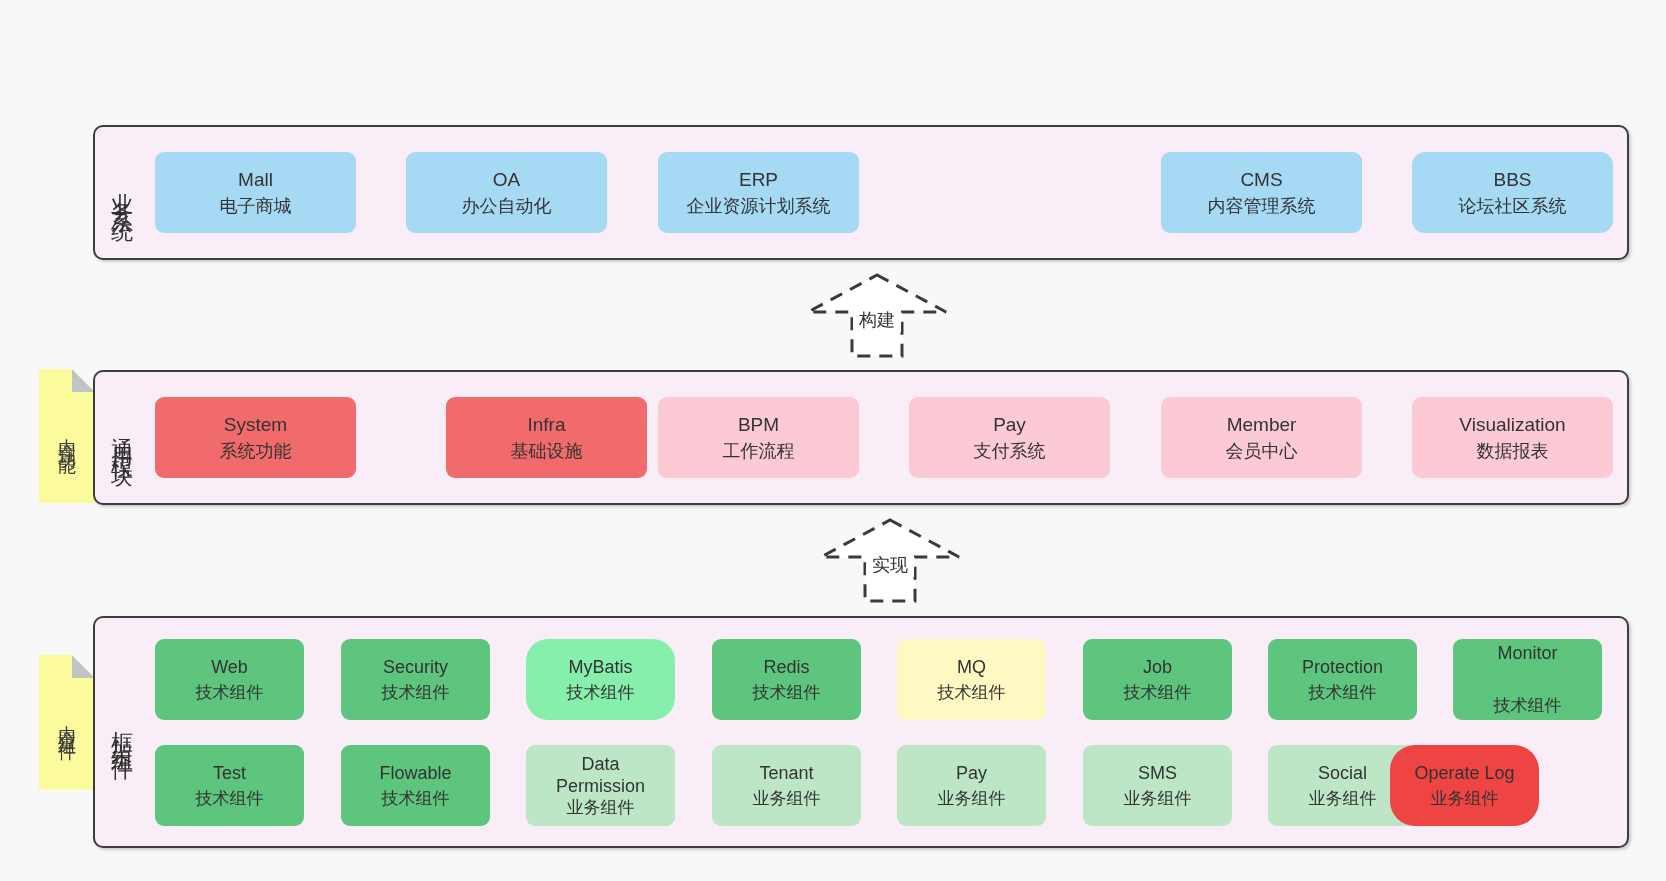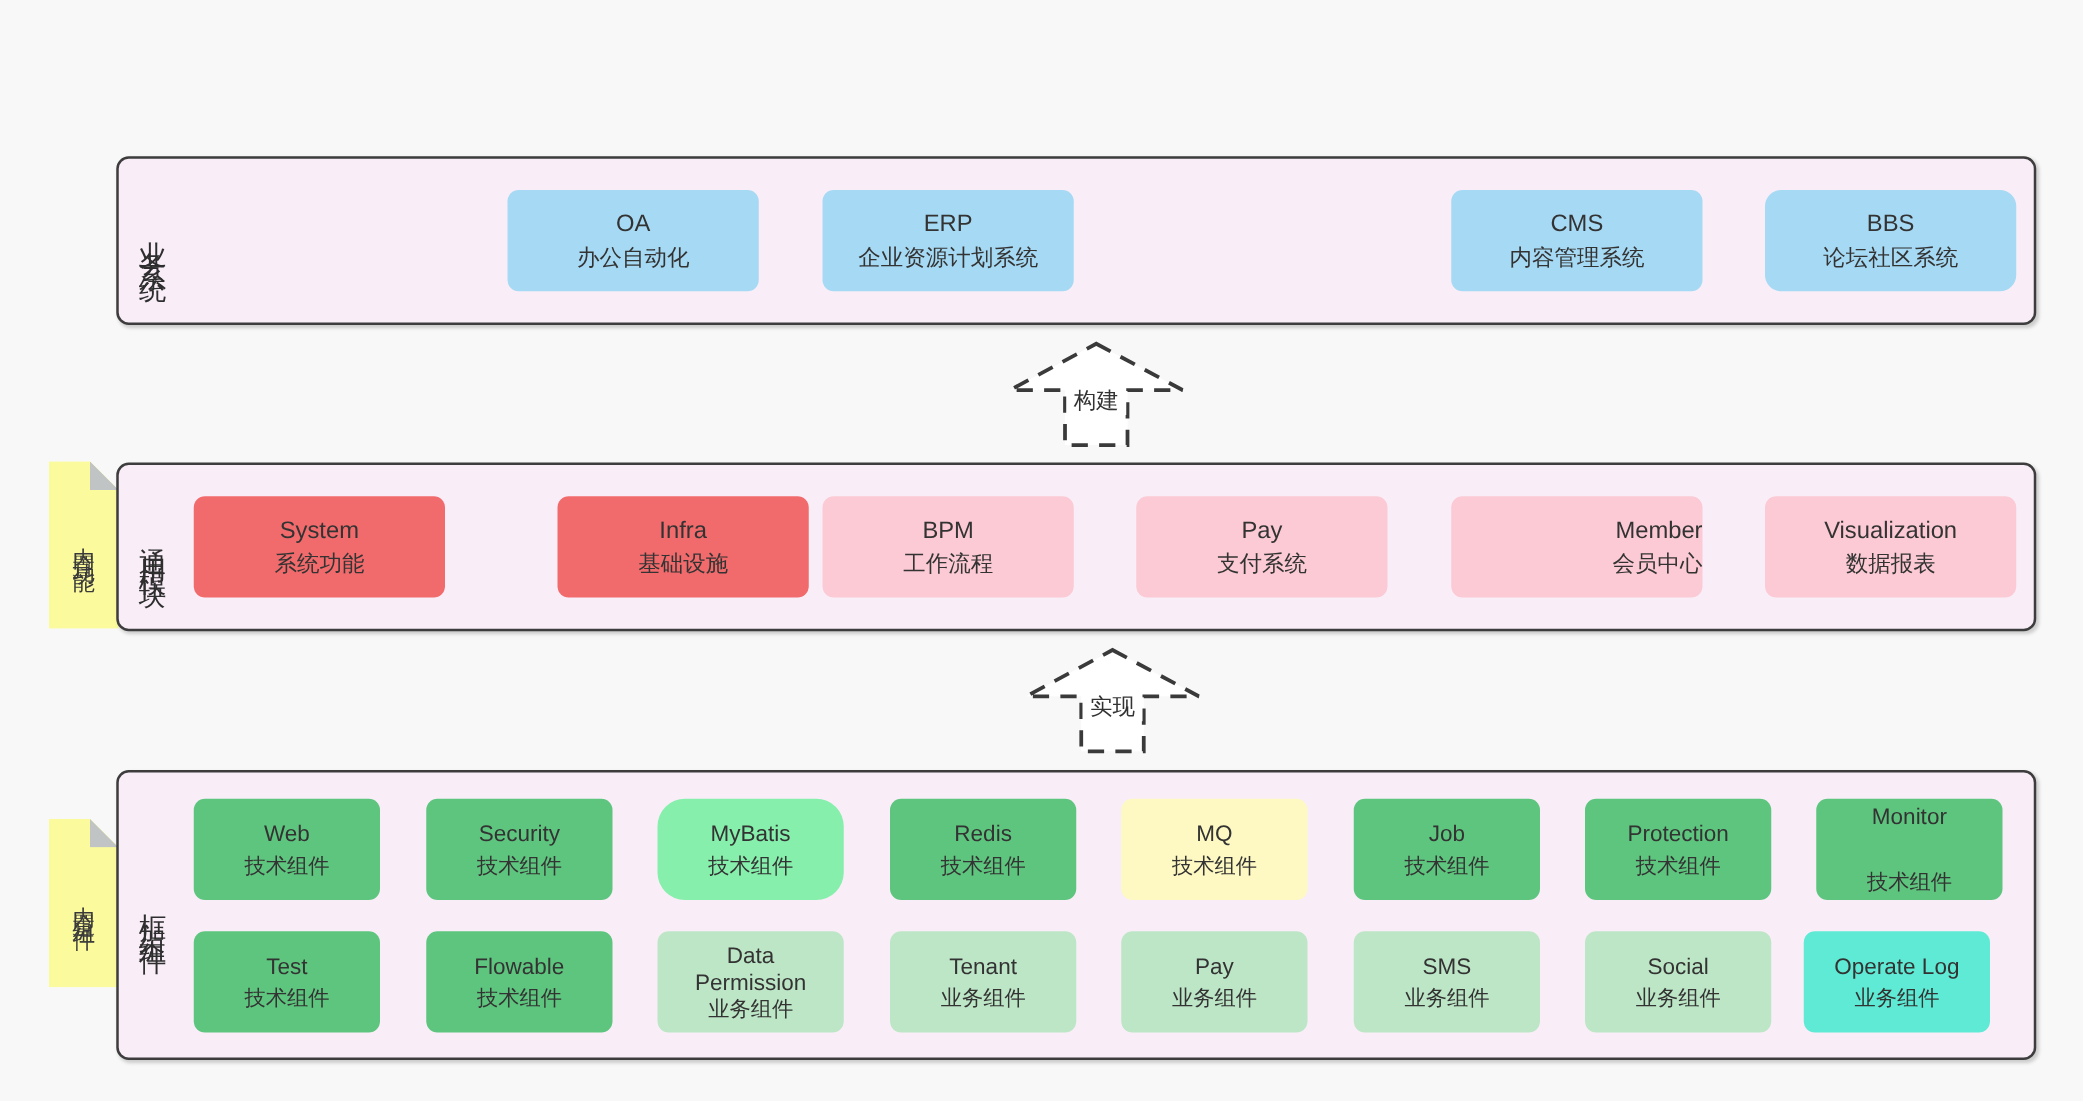--- a/index.html
+++ b/index.html
@@ -74,20 +74,24 @@
     font-size:18px;letter-spacing:6px;color:#3a3a3a;line-height:1;
   }
 </style>
 </head>
 <body>
 
 <div class="canvas">
 
   <section class="panel" id="panel-1">
     <div class="vlabel">业务系统</div>
+    <div class="bx c6" style="left: 60px; background: rgb(166, 217, 243);">
+      <div class="t">Mall</div>
+      <div class="s">电子商城</div>
+    </div>
     <div class="bx c6" style="left: 311px; background: rgb(166, 217, 243);">
       <div class="t">OA</div>
       <div class="s">办公自动化</div>
     </div>
     <div class="bx c6" style="left: 563px; background: rgb(166, 217, 243);">
       <div class="t">ERP</div>
       <div class="s">企业资源计划系统</div>
     </div>
     <div class="bx c6" style="left: 1066px; background: rgb(166, 217, 243);">
       <div class="t">CMS</div>
@@ -121,21 +125,21 @@
       <div class="s">基础设施</div>
     </div>
     <div class="bx c6" style="left: 563px; background: rgb(251, 202, 212);">
       <div class="t">BPM</div>
       <div class="s">工作流程</div>
     </div>
     <div class="bx c6" style="left: 814px; background: rgb(251, 202, 212);">
       <div class="t">Pay</div>
       <div class="s">支付系统</div>
     </div>
-    <div class="bx c6" style="left: 1066px; background: rgb(251, 202, 212); align-items: flex-end;">
+    <div class="bx c6" style="left: 1066px; background: rgb(251, 202, 212);">
       <div class="t">Member</div>
       <div class="s">会员中心</div>
     </div>
     <div class="bx c6" style="left: 1317px; background: rgb(251, 202, 212);">
       <div class="t">Visualization</div>
       <div class="s">数据报表</div>
     </div>
   </section>
 
   <svg class="arrow" style="left:805px;top:517px" width="170" height="88" viewBox="0 0 170 88">
@@ -206,19 +210,19 @@
       <div class="s">业务组件</div>
     </div>
     <div class="bx c8 r2" style="left: 988px; background: rgb(189, 230, 198);">
       <div class="t">SMS</div>
       <div class="s">业务组件</div>
     </div>
     <div class="bx c8 r2" style="left: 1173px; background: rgb(189, 230, 198);">
       <div class="t">Social</div>
       <div class="s">业务组件</div>
     </div>
-    <div class="bx c8 r2" style="left: 1348px; background: #5eead4;">
+    <div class="bx c8 r2" style="left: 1295px; background: #ef4444; border-radius: 25px;">
       <div class="t">Operate Log</div>
       <div class="s">业务组件</div>
     </div>
   </section>
 
 </div>
 
 </body></html>

